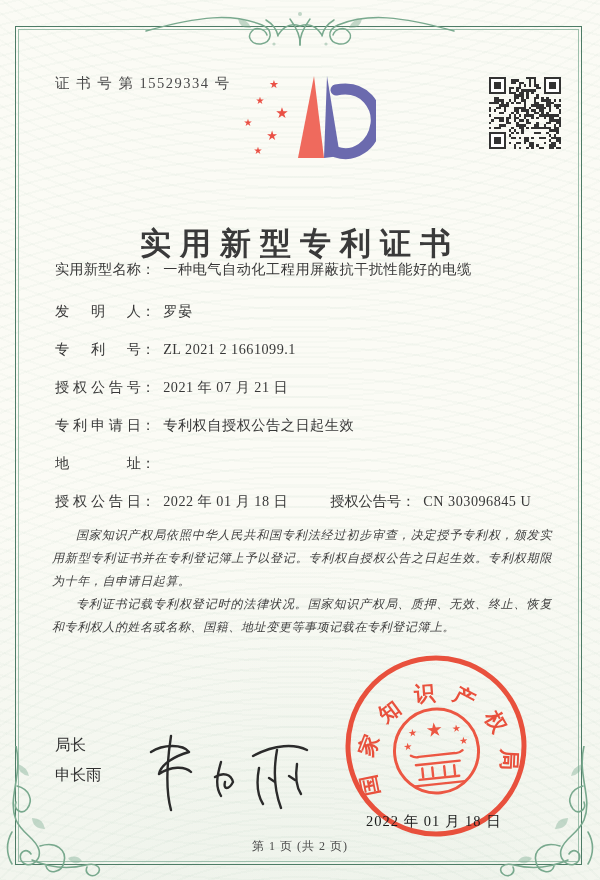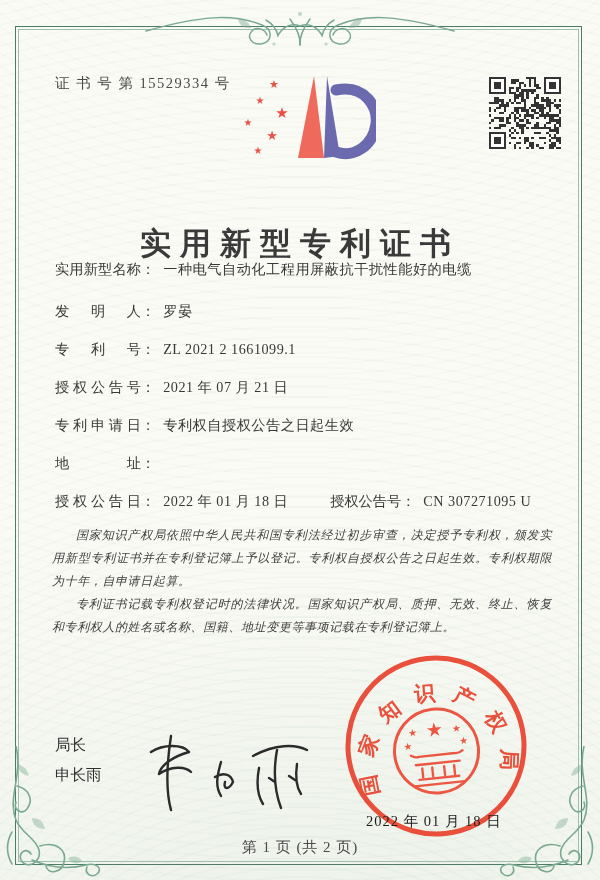--- a/index.html
+++ b/index.html
@@ -29,21 +29,21 @@
   .flabel{display:inline-block;width:86px;text-align:justify;text-align-last:justify;}
   .fcolon{margin-right:8px;}
   .fvalue{letter-spacing:0.5px;}
   .pair2{margin-left:42px;display:flex;align-items:baseline;justify-content:center;}
   .paras{position:absolute;left:52px;top:524px;width:500px;font-size:12px;line-height:1.92;color:#3f3f3f;text-align:justify;font-style:italic;letter-spacing:0.6px;}
   .paras p{margin:0;text-indent:2em;}
   .sig-block{position:absolute;left:55px;top:730px;font-size:15.5px;line-height:30px;color:#2f2f2f;}
   .sig-svg{position:absolute;left:125px;top:722px;}
   .seal{position:absolute;left:340px;top:650px;width:192px;height:192px;transform:rotate(-6deg);opacity:0.92;}
   .seal-date{position:absolute;left:366px;top:812px;font-size:14.5px;color:#1d1d1d;letter-spacing:1px;z-index:5;}
-  .footer{position:absolute;left:0;top:838px;width:100%;text-align:center;font-size:15px;color:#4a4a4a;letter-spacing:1px;}
+  .footer{position:absolute;left:0;top:838px;width:100%;text-align:center;font-size:12px;color:#4a4a4a;letter-spacing:1px;}
 </style>
 </head>
 <body>
 
 <div class="page">
 
   <div class="frame"></div>
 
   <svg class="ornament orn-top" width="320" height="52" viewBox="0 0 320 52">
     <g stroke="#79a98e" stroke-width="1.5" fill="none" stroke-linecap="round">
@@ -444,21 +444,21 @@
       <span class="flabel">地址</span>
         <span class="fcolon">：</span>
     </div>
     <div class="frow">
       <span class="flabel">授权公告日</span>
         <span class="fcolon">：</span>
       <span class="fvalue">2022 年 01 月 18 日</span>
       <span class="pair2">
         <span>授权公告号</span>
           <span class="fcolon">：</span>
-        <span class="fvalue">CN 307271095 U</span>
+        <span class="fvalue">CN 303096845 U</span>
       </span>
     </div>
   </div>
 
   <div class="paras">
     <p>国家知识产权局依照中华人民共和国专利法经过初步审查，决定授予专利权，颁发实用新型专利证书并在专利登记簿上予以登记。专利权自授权公告之日起生效。专利权期限为十年，自申请日起算。</p>
     <p>专利证书记载专利权登记时的法律状况。国家知识产权局、质押、无效、终止、恢复和专利权人的姓名或名称、国籍、地址变更等事项记载在专利登记簿上。</p>
   </div>
 
   <div class="sig-block">

